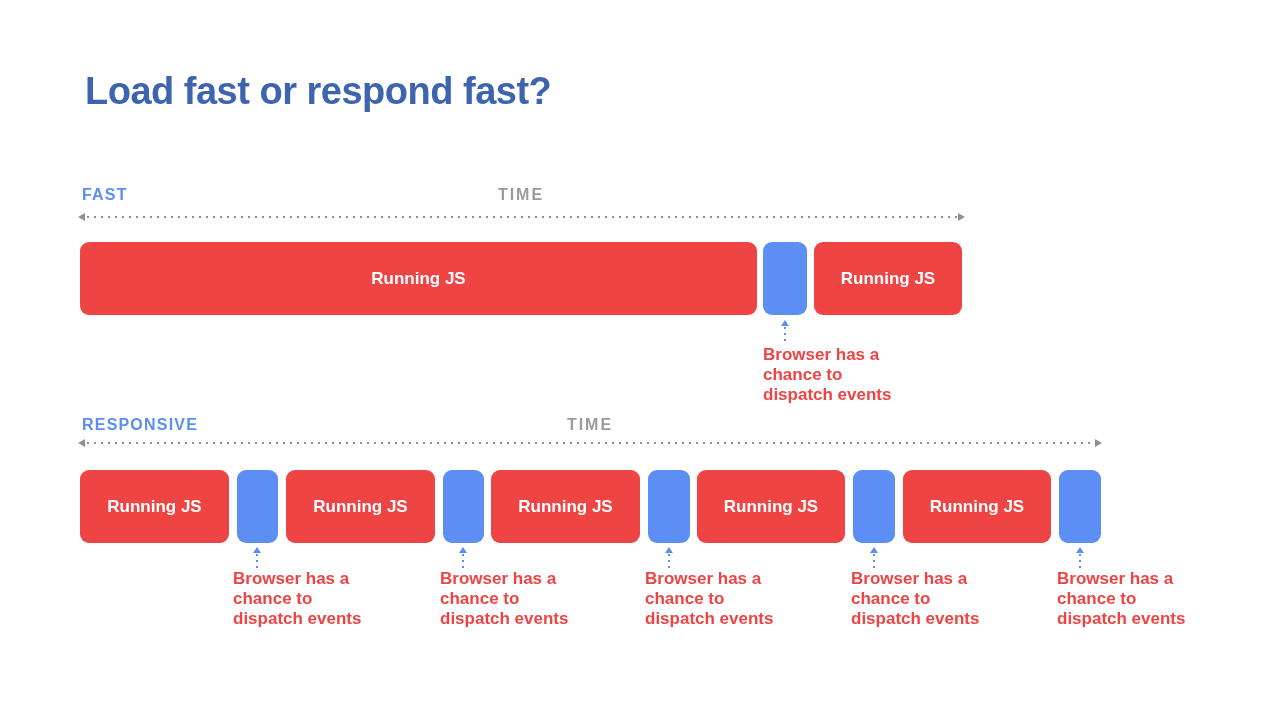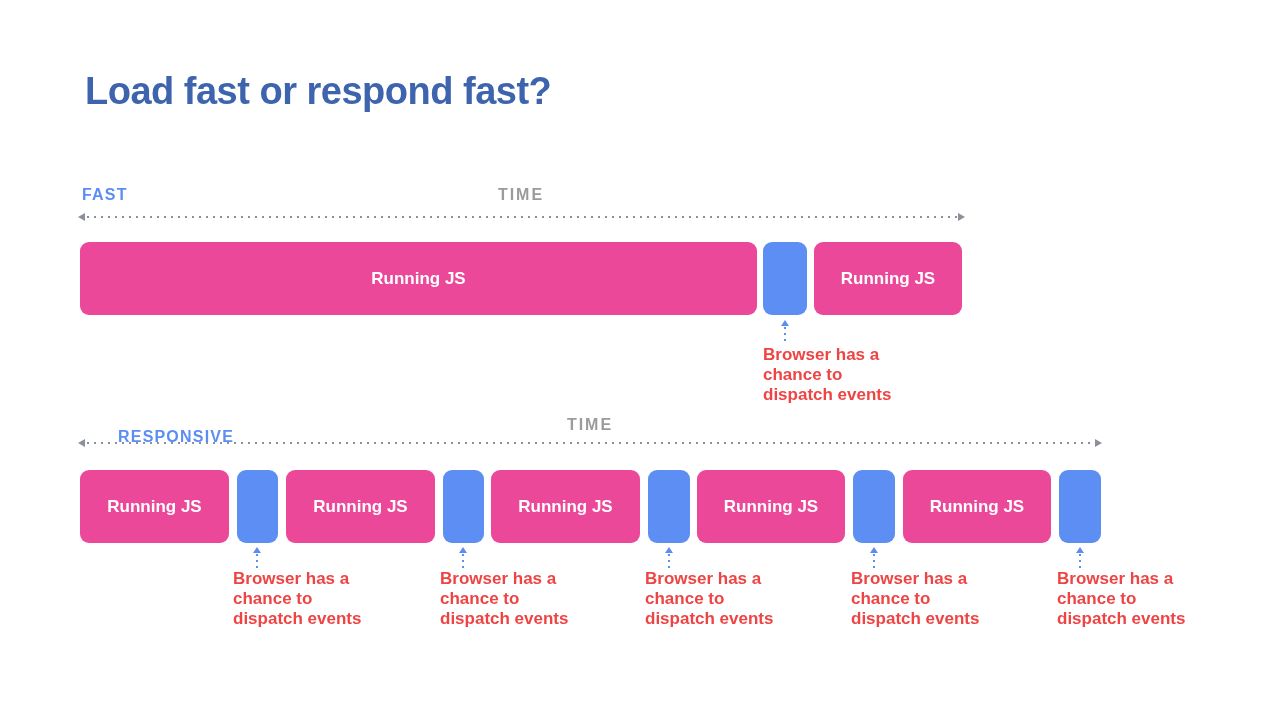--- a/index.html
+++ b/index.html
@@ -50,21 +50,21 @@
     position: absolute;
     height: 73px;
     border-radius: 9px;
     display: flex;
     align-items: center;
     justify-content: center;
     color: #ffffff;
     font-size: 17px;
     font-weight: bold;
   }
-  .block.dark  { background: #ec4899; }
+  .block.dark  { background: #ef4444; }
   .block.light { background: #5d8ef4; }
   .up-arrow { position: absolute; width: 8px; }
   .up-arrow .head {
     display: block; width: 0; height: 0; margin: 0 auto;
     border-left: 4px solid transparent; border-right: 4px solid transparent;
     border-bottom: 6px solid #5c8df2;
   }
   .up-arrow .stem {
     display: block; width: 2px; height: 15px; margin: 1px auto 0;
     background-image: repeating-linear-gradient(to bottom, #5c8df2 0 2px, transparent 2px 6px);
@@ -103,21 +103,21 @@
   <div class="up-arrow" style="left:781px; top:320px;">
     <span class="head"></span>
     <span class="stem"></span>
   </div>
   <div class="annotation" style="left:763px; top:345px;">
     <div>Browser has a</div>
     <div>chance to</div>
     <div>dispatch events</div>
   </div>
 
-  <div class="section-label" style="left:82px; top:428px;margin-left:36px;">RESPONSIVE</div>
+  <div class="section-label" style="left:82px; top:416px;">RESPONSIVE</div>
   <div class="time-label" style="left:590px; top:416px;">TIME</div>
 
   <div class="timeline" style="left:80px; top:442px; width:1020px;">
     <span class="axis-arrow left"></span>
     <span class="axis-arrow right"></span>
   </div>
 
   <div class="block dark" style="left:80px; top:470px; width:149px;">
     <span>Running JS</span>
   </div>

